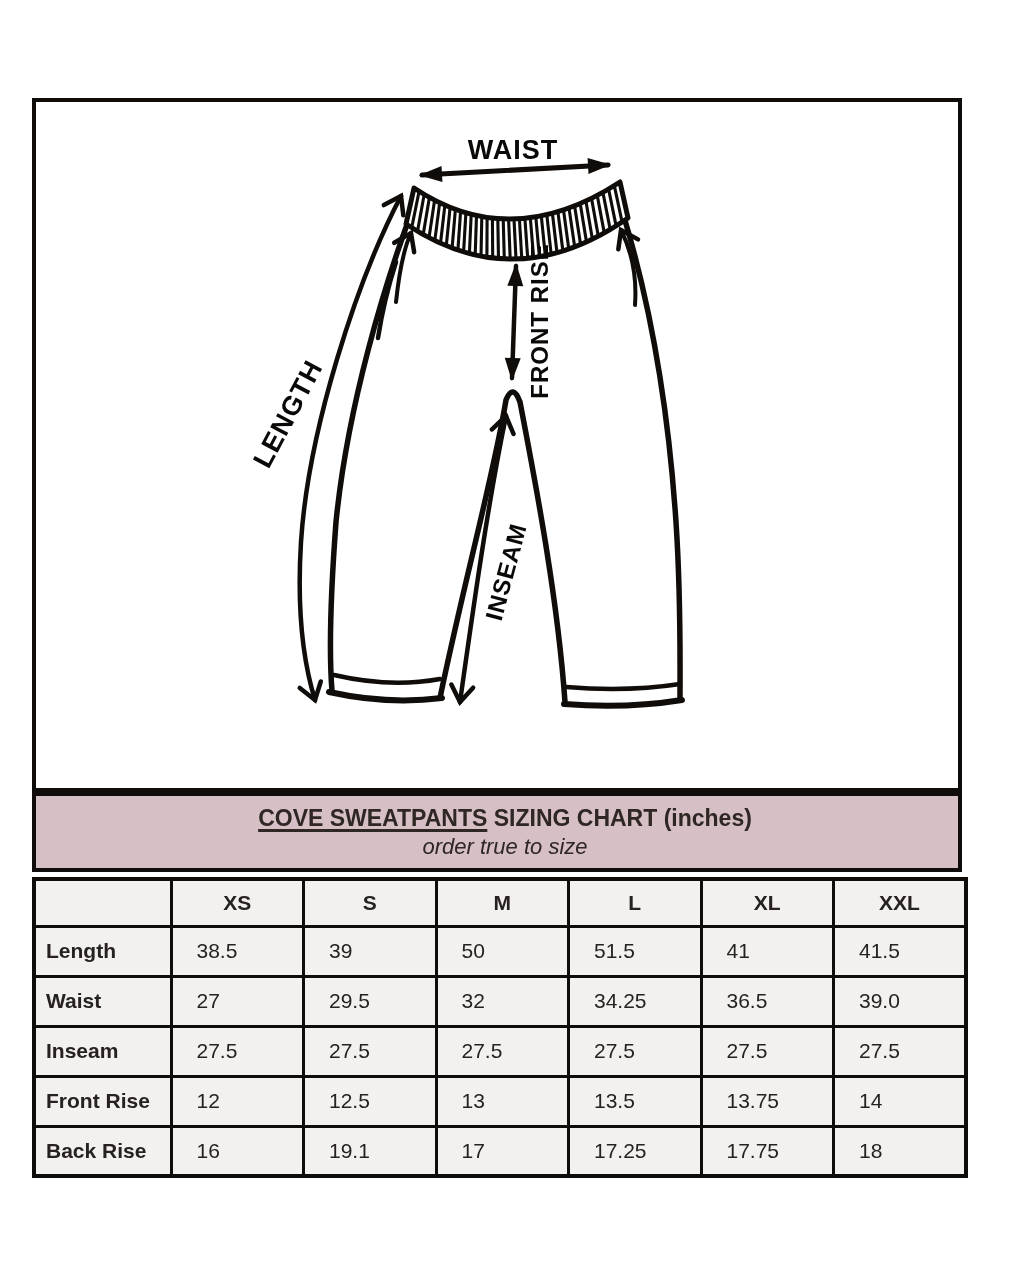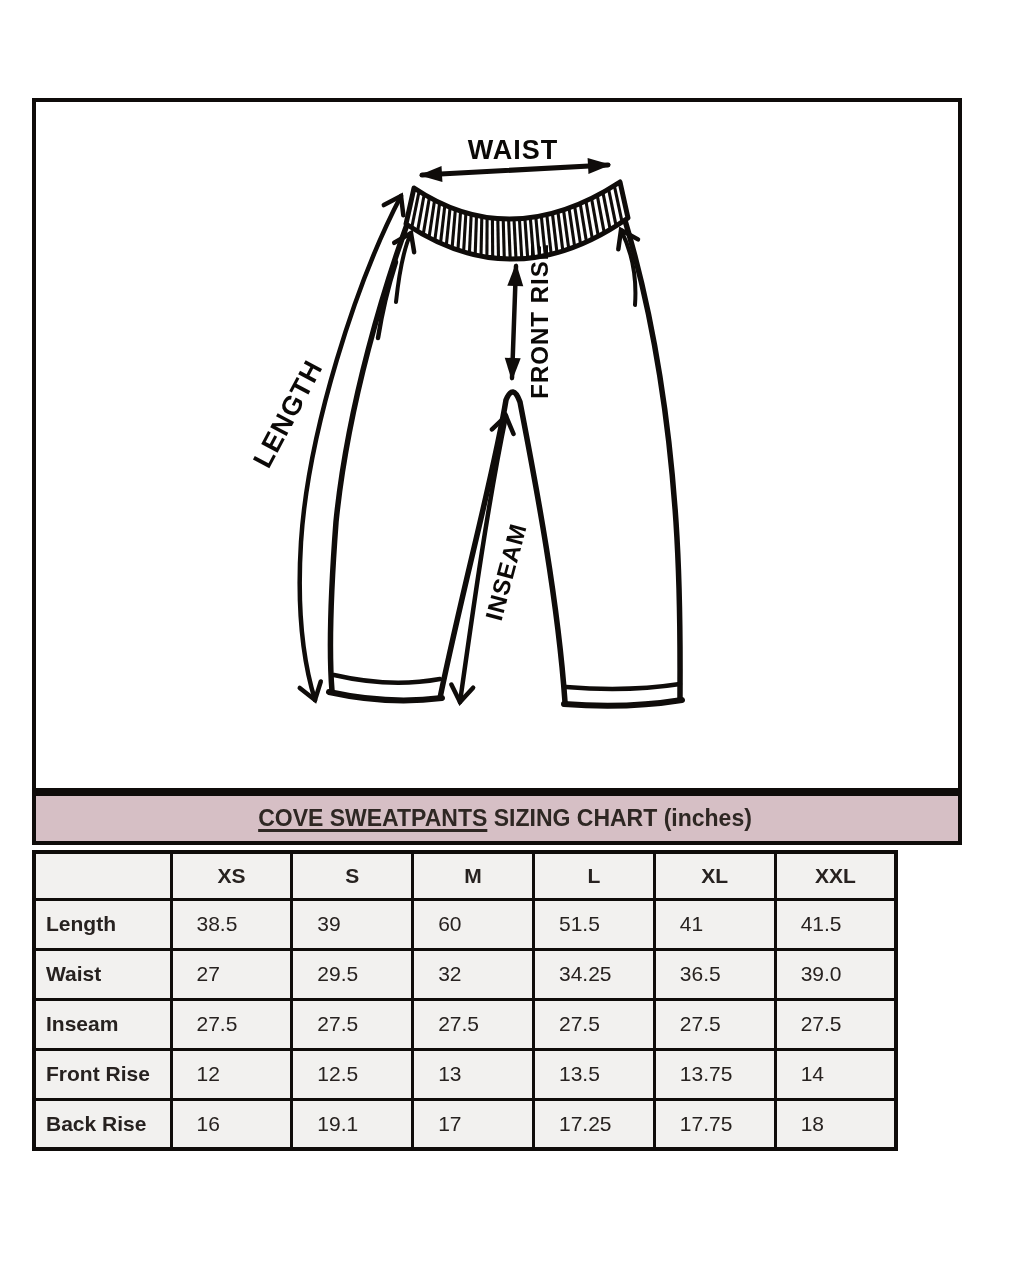--- a/index.html
+++ b/index.html
@@ -15,21 +15,21 @@
 
   
   .banner { border:4px solid #0f0c0a; background:#d6bfc5; text-align:center;
     padding:7px 0 8px 16px; }
   .banner .title { font-size:23px; font-weight:bold; line-height:30px; color:#2e2723; }
   .banner .title .u { text-decoration:underline; text-underline-offset:3px;
     text-decoration-thickness:2.5px; }
   .banner .subtitle { font-size:22px; font-style:italic; line-height:27px; color:#2e2723; }
 
   
-  table.size { width:866px; margin-top:5px; border-collapse:collapse;
+  table.size { width:936px; margin-top:5px; border-collapse:collapse;
     border:4px solid #0f0c0a; table-layout:fixed; }
   table.size col.lbl { width:137px; }
   table.size th, table.size td { border:3px solid #0f0c0a; background:#f2f1ef;
     height:50px; font-size:21px; vertical-align:middle; }
   table.size th { font-weight:bold; text-align:center; height:47px; }
   table.size td.rowlbl { font-weight:bold; text-align:left; padding-left:10px; }
   table.size td.val { font-weight:normal; text-align:left; padding-left:24px; }
 </style>
 </head>
 <body>
@@ -118,20 +118,21 @@
 
       <text x="477" y="57" font-size="27" text-anchor="middle">WAIST</text>
       <text transform="translate(260,316) rotate(-62)" font-size="27" text-anchor="middle">LENGTH</text>
       <text transform="translate(512,219) rotate(-90)" font-size="24" text-anchor="middle">FRONT RISE</text>
       <text transform="translate(478,472) rotate(-75)" font-size="24" text-anchor="middle">INSEAM</text>
     </svg>
   </div>
 
   <div class="banner">
     <div class="title"><span class="u">COVE SWEATPANTS</span><span> SIZING CHART (inches)</span></div>
+    <div class="subtitle">order true to size</div>
   </div>
 
   <table class="size">
     <colgroup>
         <col class="lbl">
         <col>
         <col>
         <col>
         <col>
         <col>
@@ -144,21 +145,21 @@
       <th>S</th>
       <th>M</th>
       <th>L</th>
       <th>XL</th>
       <th>XXL</th>
     </tr>
     <tr>
       <td class="rowlbl">Length</td>
       <td class="val">38.5</td>
       <td class="val">39</td>
-      <td class="val">60</td>
+      <td class="val">50</td>
       <td class="val">51.5</td>
       <td class="val">41</td>
       <td class="val">41.5</td>
     </tr>
     <tr>
       <td class="rowlbl">Waist</td>
       <td class="val">27</td>
       <td class="val">29.5</td>
       <td class="val">32</td>
       <td class="val">34.25</td>

